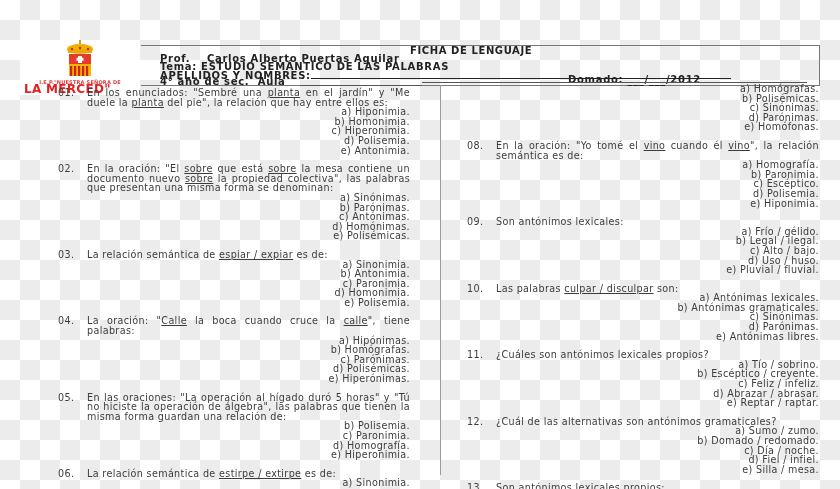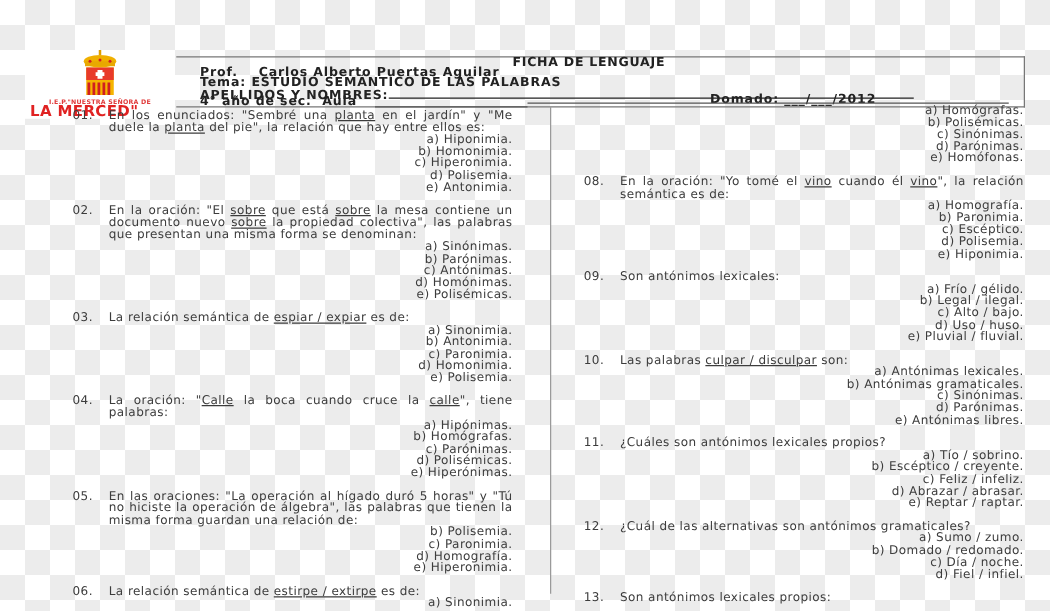--- a/index.html
+++ b/index.html
@@ -243,20 +243,21 @@
       <div class="q">
         <div class="q-stem">
           <span class="q-num">12.</span>
           <span class="q-text">¿Cuál de las alternativas son antónimos gramaticales?</span>
         </div>
         <div class="opts">
           <div class="opt">a) Sumo / zumo.</div>
           <div class="opt">b) Domado / redomado.</div>
           <div class="opt">c) Día / noche.</div>
           <div class="opt">d) Fiel / infiel.</div>
+          <div class="opt">e) Silla / mesa.</div>
         </div>
       </div>
       <div class="q">
         <div class="q-stem">
           <span class="q-num">13.</span>
           <span class="q-text">Son antónimos lexicales propios:</span>
         </div>
       </div>
     </div>
 </div>

